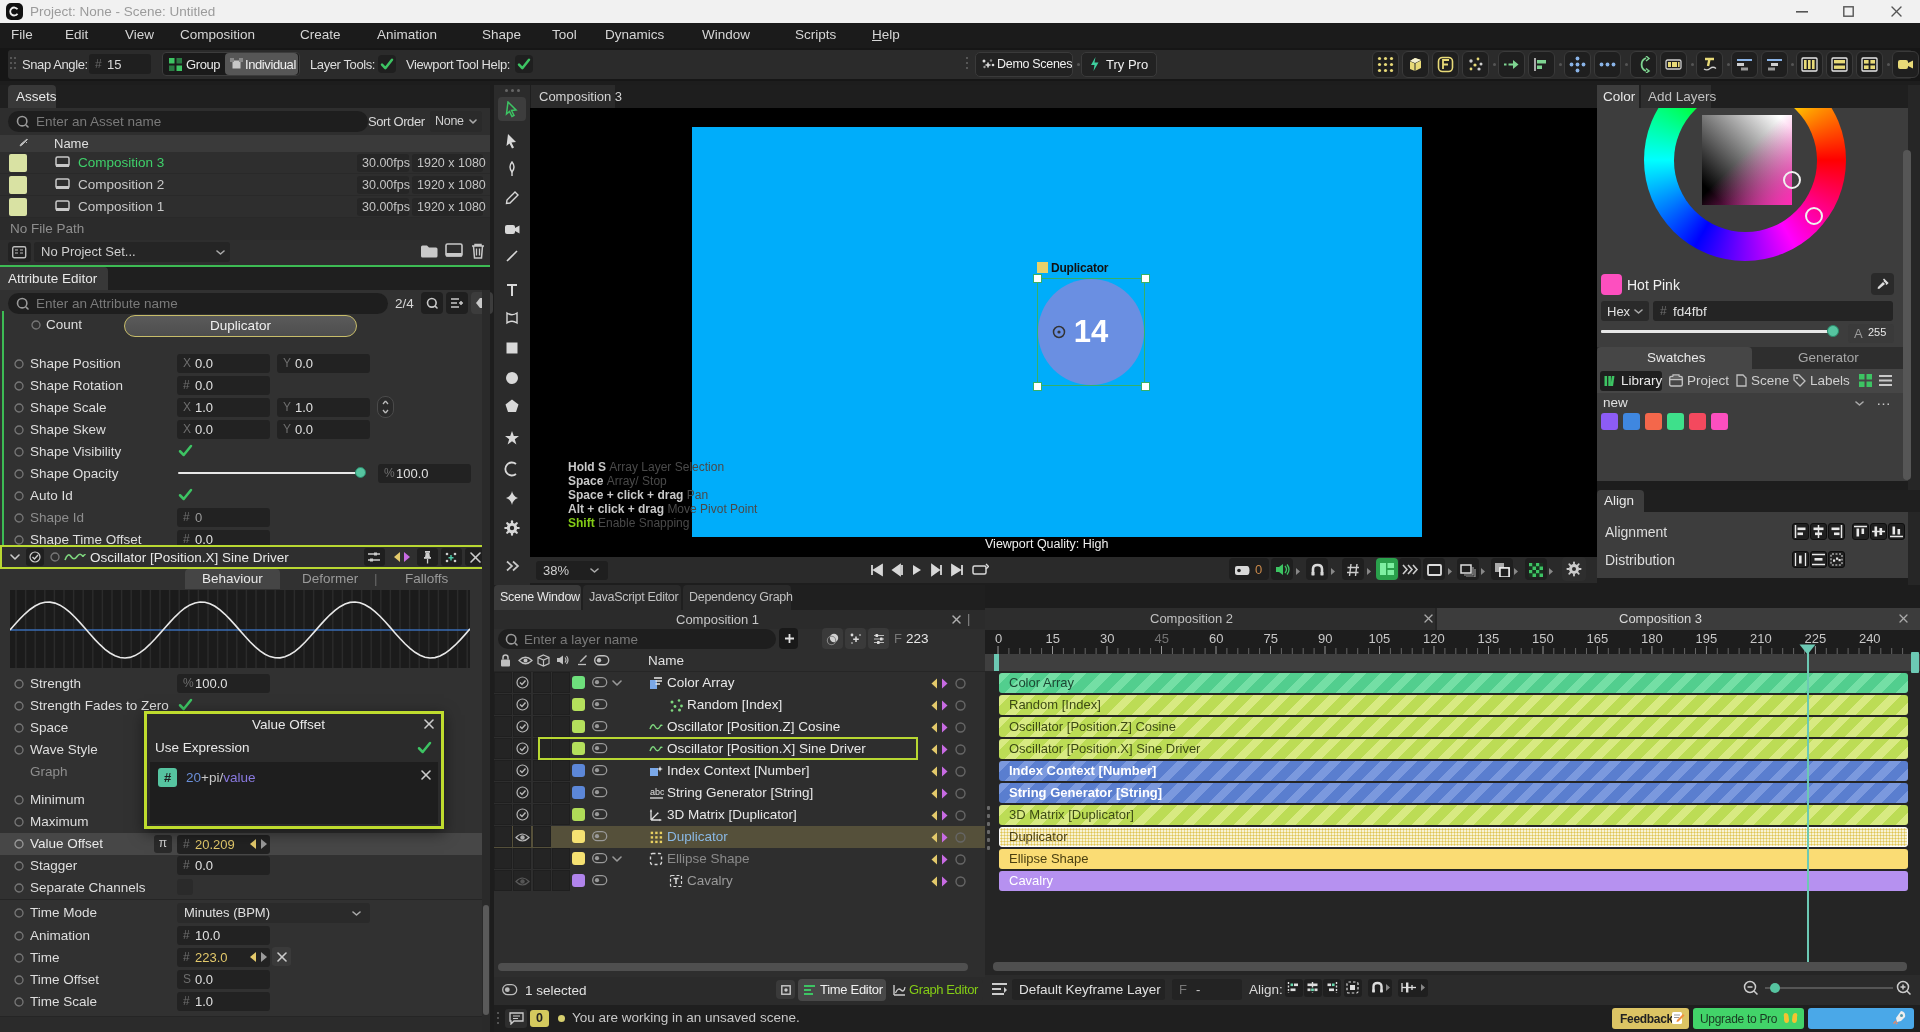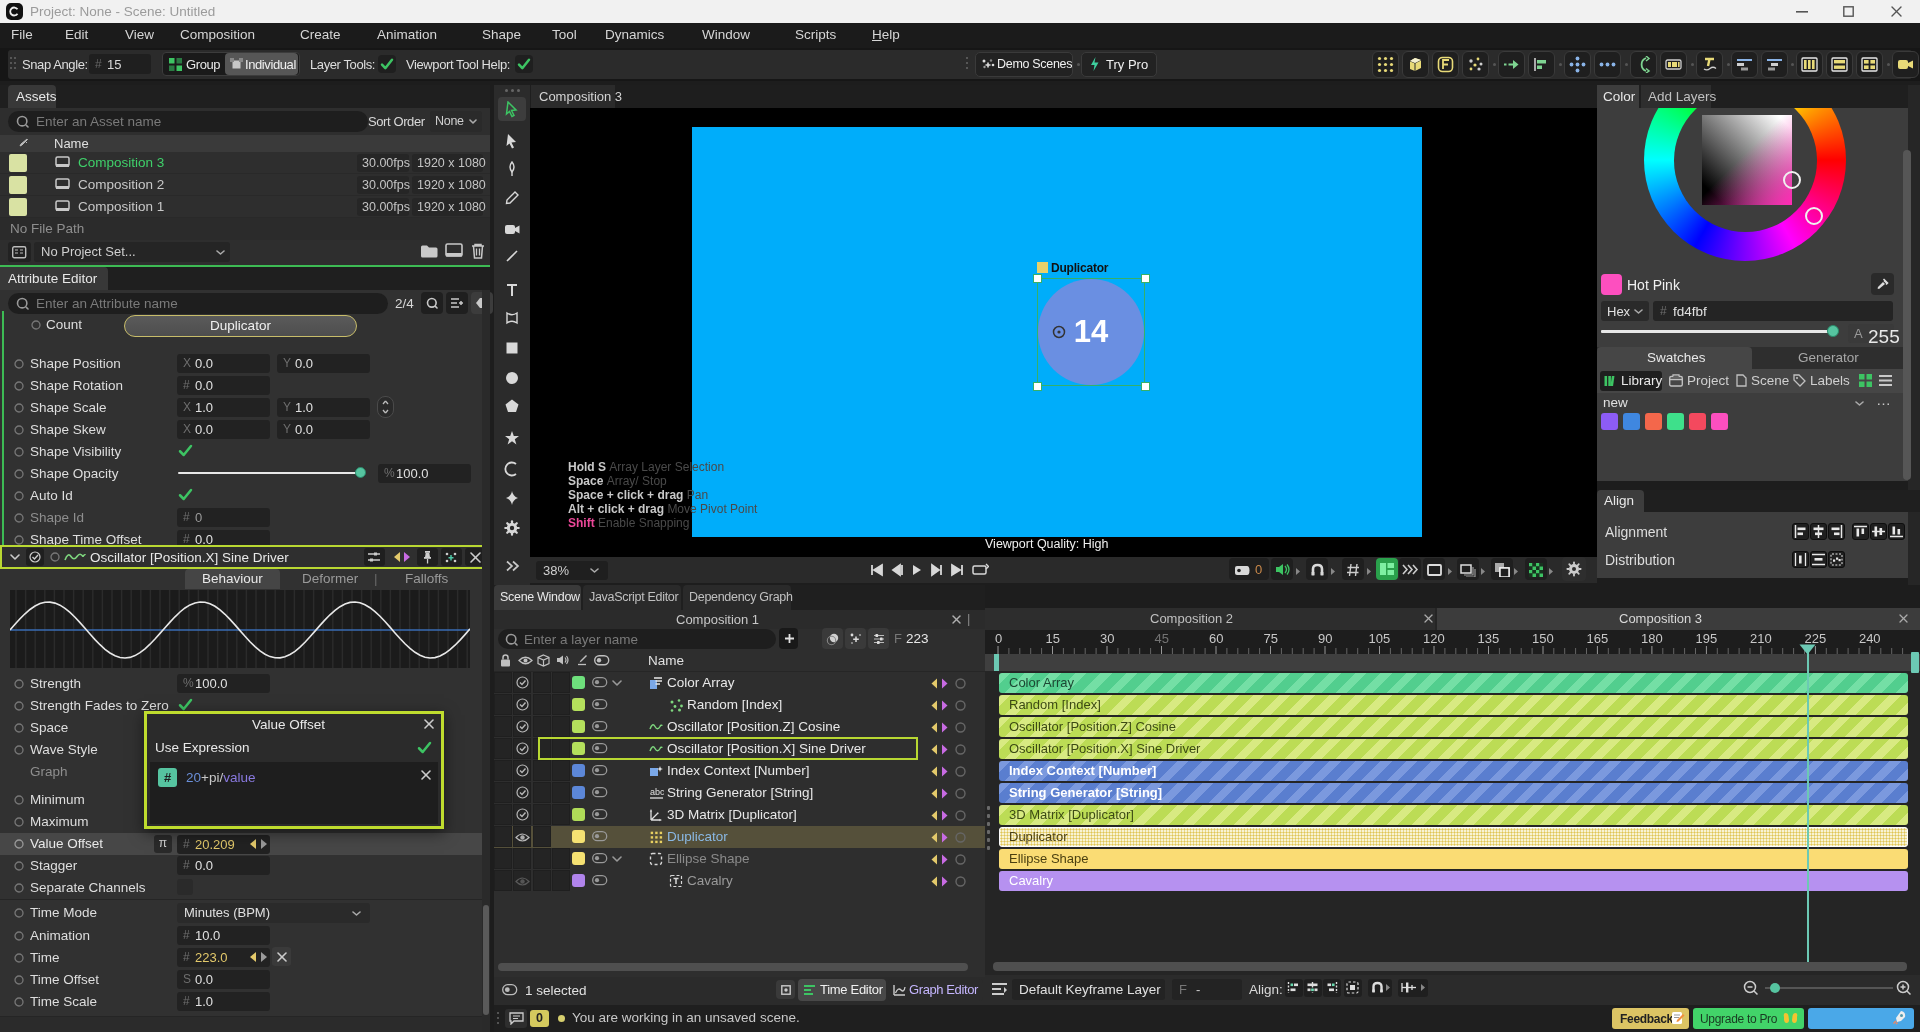--- a/index.html
+++ b/index.html
@@ -703,21 +703,21 @@
 <div style="position:absolute;left:1037px;top:262px;width:11px;height:11px;background:#e8d16b;"></div>
 <div style="position:absolute;left:1051px;top:261px;font-size:12px;color:#111;white-space:nowrap;font-weight:bold;letter-spacing:-0.2px;">Duplicator</div>
 <svg style="position:absolute;left:1052px;top:325px;" width="14" height="14" viewBox="0 0 14 14">
     <circle cx="7" cy="7" r="5.5" stroke="#333" stroke-width="1.5" fill="none"></circle>
     <circle cx="7" cy="7" r="1.6" fill="#333"></circle>
   </svg>
 <div style="position:absolute;left:568px;top:460px;font-size:12px;white-space:nowrap;"><span style="color:#c8c8c8;font-weight:bold;">Hold S </span><span style="color:#4a4a4a;">Array Layer Selection</span></div>
 <div style="position:absolute;left:568px;top:474px;font-size:12px;white-space:nowrap;"><span style="color:#c8c8c8;font-weight:bold;">Space </span><span style="color:#4a4a4a;">Array/ Stop</span></div>
 <div style="position:absolute;left:568px;top:488px;font-size:12px;white-space:nowrap;"><span style="color:#c8c8c8;font-weight:bold;">Space + click + drag </span><span style="color:#4a4a4a;">Pan</span></div>
 <div style="position:absolute;left:568px;top:502px;font-size:12px;white-space:nowrap;"><span style="color:#c8c8c8;font-weight:bold;">Alt + click + drag </span><span style="color:#4a4a4a;">Move Pivot Point</span></div>
-<div style="position:absolute;left:568px;top:516px;font-size:12px;white-space:nowrap;"><span style="color:#ec4899;font-weight:bold;">Shift </span><span style="color:#4a4a4a;">Enable Snapping</span></div>
+<div style="position:absolute;left:568px;top:516px;font-size:12px;white-space:nowrap;"><span style="color:#84cc16;font-weight:bold;">Shift </span><span style="color:#4a4a4a;">Enable Snapping</span></div>
 <div style="position:absolute;left:985px;top:537px;font-size:12.5px;color:#f0f0f0;white-space:nowrap;">Viewport Quality: High</div>
 <div style="position:absolute;left:530px;top:557px;width:1067px;height:26px;background:#2a2a2a;"></div>
 <div style="position:absolute;left:536px;top:561px;width:72px;height:19px;background:#1f1f1f;border-radius:3px;"></div>
 <div style="position:absolute;left:543px;top:563px;font-size:13px;color:#cfcfcf;white-space:nowrap;">38%</div>
 <svg style="position:absolute;left:590px;top:568px;" width="9" height="5" viewBox="0 0 9 5">
     <path d="M1 1 L4.5 4 L8 1" stroke="#aaaaaa" stroke-width="1.6" fill="none" stroke-linecap="round" stroke-linejoin="round"></path>
   </svg>
 <svg style="position:absolute;left:869px;top:563px;" width="16" height="14" viewBox="0 0 16 14">
     <path d="M3 2 V12 M13 2 L5 7 L13 12 Z" stroke="#d8d8d8" stroke-width="1.8" fill="#d8d8d8"></path>
   </svg>
@@ -866,21 +866,21 @@
 <svg style="position:absolute;left:1634px;top:309px;" width="9" height="5" viewBox="0 0 9 5">
     <path d="M1 1 L4.5 4 L8 1" stroke="#aaaaaa" stroke-width="1.6" fill="none" stroke-linecap="round" stroke-linejoin="round"></path>
   </svg>
 <div style="position:absolute;left:1653px;top:301px;width:240px;height:20px;background:#242424;border-radius:3px;"></div>
 <div style="position:absolute;left:1660px;top:304px;font-size:12px;color:#6e6e6e;white-space:nowrap;">#</div>
 <div style="position:absolute;left:1673px;top:304px;font-size:13.5px;color:#e0e0e0;white-space:nowrap;">fd4fbf</div>
 <div style="position:absolute;left:1601px;top:330px;width:230px;height:3px;background:#e8e8e8;border-radius:1px;"></div>
 <div style="position:absolute;left:1827px;top:325px;width:12px;height:12px;background:#56c4a0;border:1px solid #2a8a6a;border-radius:50%;"></div>
 <div style="position:absolute;left:1848px;top:324px;width:46px;height:19px;background:#3a3a3a;border-radius:3px;"></div>
 <div style="position:absolute;left:1854px;top:326px;font-size:13px;color:#999;white-space:nowrap;">A</div>
-<div style="position:absolute;left:1868px;top:326px;font-size:19px;color:#e8e8e8;white-space:nowrap;">255</div>
+<div style="position:absolute;left:1868px;top:326px;font-size:11px;color:#e8e8e8;white-space:nowrap;">255</div>
 <div style="position:absolute;left:1597px;top:347px;width:311px;height:22px;background:#2e2e2e;"></div>
 <div style="position:absolute;left:1597px;top:347px;width:155px;height:22px;background:#464646;border-radius:4px 4px 0 0;"></div>
 <div style="position:absolute;left:1647px;top:350px;font-size:13.5px;color:#e8e8e8;white-space:nowrap;">Swatches</div>
 <div style="position:absolute;left:1798px;top:350px;font-size:13.5px;color:#a8a8a8;white-space:nowrap;">Generator</div>
 <div style="position:absolute;left:1597px;top:369px;width:311px;height:24px;background:#464646;"></div>
 <div style="position:absolute;left:1600px;top:371px;width:62px;height:20px;background:#1f1f1f;border-radius:3px;"></div>
 <svg style="position:absolute;left:1604px;top:375px;" width="14" height="12" viewBox="0 0 14 12">
     <rect x="0.5" y="1" width="2.6" height="10" fill="#3dc463"></rect>
     <rect x="4.3" y="1" width="2.6" height="10" fill="#3dc463"></rect>
     <rect x="8" y="1" width="2.6" height="10" fill="#3dc463" transform="skewX(-8)"></rect>
@@ -1331,21 +1331,21 @@
 <div style="position:absolute;left:798px;top:979px;width:88px;height:22px;background:#484848;border-radius:4px;"></div>
 <svg style="position:absolute;left:803px;top:984px;" width="13" height="12" viewBox="0 0 13 12">
     <path d="M1 2 H12 M1 6 H8 M1 10 H10" stroke="#3dc463" stroke-width="1.8"></path>
   </svg>
 <div style="position:absolute;left:820px;top:982px;font-size:13px;color:#f0f0f0;white-space:nowrap;letter-spacing:-0.3px;">Time Editor</div>
 <div style="position:absolute;left:888px;top:979px;width:95px;height:22px;background:#2b2b2b;border-radius:4px;"></div>
 <svg style="position:absolute;left:893px;top:984px;" width="13" height="12" viewBox="0 0 13 12">
     <path d="M1 11 V1 M1 11 H12" stroke="#ccc" stroke-width="1.4"></path>
     <path d="M2.5 9 Q5 3 8 6 T12 3" stroke="#ccc" stroke-width="1.3" fill="none"></path>
   </svg>
-<div style="position:absolute;left:909px;top:982px;font-size:13px;color:#c4b5fd;white-space:nowrap;letter-spacing:-0.4px;">Graph Editor</div>
+<div style="position:absolute;left:909px;top:982px;font-size:13px;color:#84cc16;white-space:nowrap;letter-spacing:-0.4px;">Graph Editor</div>
 <div style="position:absolute;left:985px;top:585px;width:935px;height:420px;background:#252525;"></div>
 <div style="position:absolute;left:985px;top:585px;width:935px;height:23px;background:#1d1d1d;"></div>
 <div style="position:absolute;left:985px;top:608px;width:450px;height:22px;background:#2d2d2d;"></div>
 <div style="position:absolute;left:1150px;top:611px;font-size:13px;color:#c0c0c0;white-space:nowrap;">Composition 2</div>
 <svg style="position:absolute;left:1424px;top:614px;" width="9" height="9" viewBox="0 0 9 9">
     <line x1="1" y1="1" x2="8" y2="8" stroke="#aaa" stroke-width="1.3" stroke-linecap="round"></line>
     <line x1="8" y1="1" x2="1" y2="8" stroke="#aaa" stroke-width="1.3" stroke-linecap="round"></line>
   </svg>
 <div style="position:absolute;left:1437px;top:608px;width:483px;height:22px;background:#3c3c3c;"></div>
 <div style="position:absolute;left:1619px;top:611px;font-size:13px;color:#d8d8d8;white-space:nowrap;">Composition 3</div>

